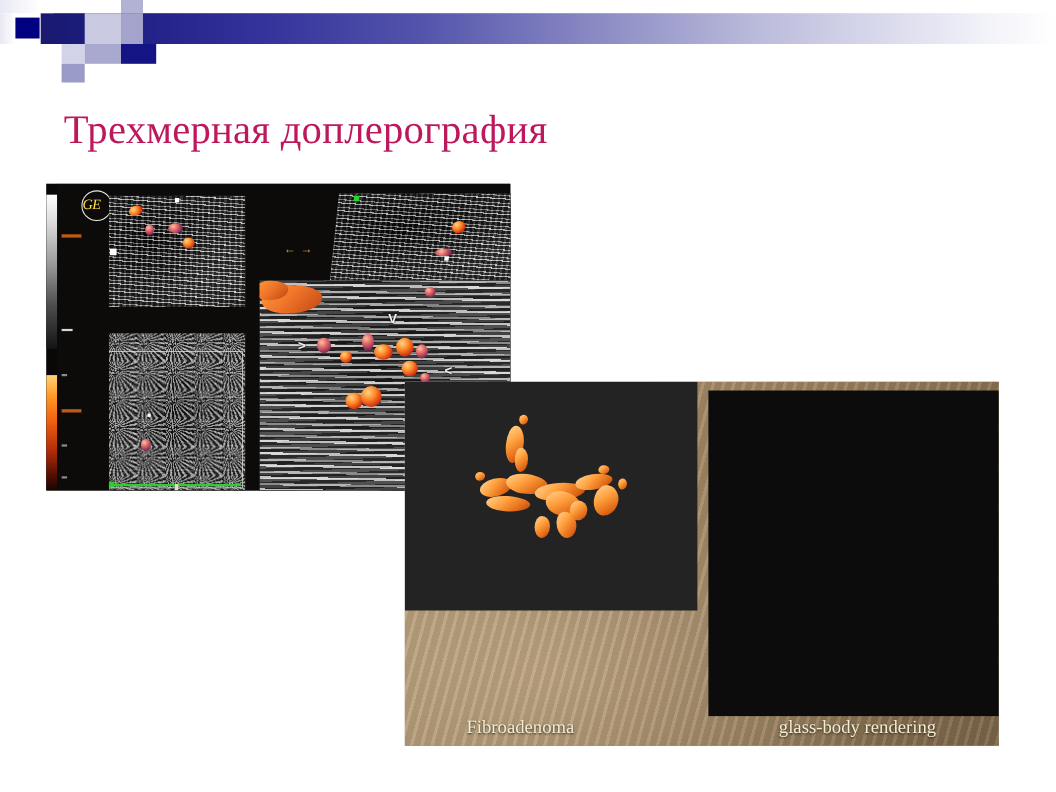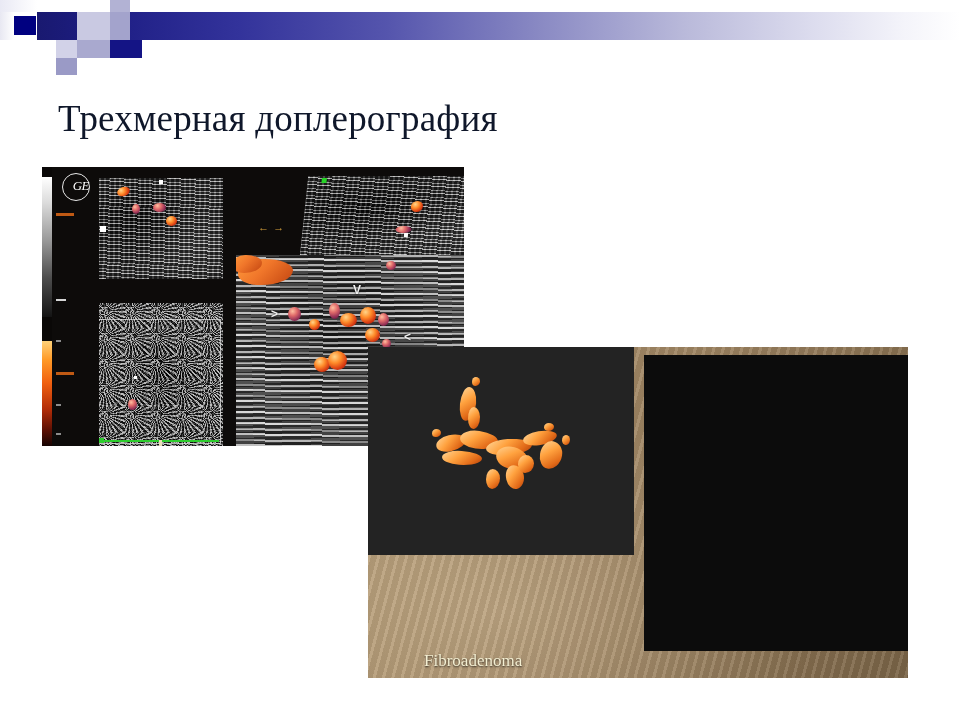--- a/index.html
+++ b/index.html
@@ -36,21 +36,21 @@
   .deco-sq { position: absolute; }
 
   
   .slide-title {
     position: absolute;
     left: 58px;
     top: 97px;
     font-family: "Liberation Serif", serif;
     font-size: 37px;
     font-weight: normal;
-    color: #0f172a;
+    color: #be185d;
     letter-spacing: 0.2px;
     white-space: nowrap;
   }
 
   
   .fig1 {
     position: absolute;
     left: 42px;
     top: 167px;
     width: 422px;
@@ -74,30 +74,30 @@
   }
   .panel-bg {
     position: absolute;
     left: 10px; top: 0;
     right: 0; bottom: 0;
     background: #0d0b0a;
   }
 
   .ge-logo {
     position: absolute;
-    left: 20px; top: 6px;
+    left: 32px; top: 6px;
     width: 26px; height: 26px;
     border-radius: 50%;
     border: 1.6px solid #e8e8e8;
-    color: #ffffff;
+    color: #fde047;
     font-family: "Liberation Serif", serif;
     font-style: italic;
     font-size: 13px;
     line-height: 24px;
-    text-align: right;
+    text-align: left;
     letter-spacing: -0.5px;
   }
   .tick {
     position: absolute;
     background: #8d8d8d;
     width: 5px; height: 2px;
     left: 14px;
   }
   .tick-o { background: #c05a14; width: 18px; height: 3px; }
 
@@ -354,13 +354,14 @@
     <div class="fl" style="left:176px; top:76px; width:10px; height:8px;"></div>
     <div class="fl" style="left:194px; top:88px; width:8px; height:10px;"></div>
     <div class="fl" style="left:104px; top:30px; width:8px; height:9px;"></div>
   </div>
 
   <div class="blackpanel2" style="left:276px; top:8px; width:264px; height:296px;">
     
   </div>
 
   <div class="cap" style="left:56px;  top:304px;">Fibroadenoma</div>
+  <div class="cap" style="left:340px; top:304px;">glass-body rendering</div>
 </div>
 
 </body></html>

